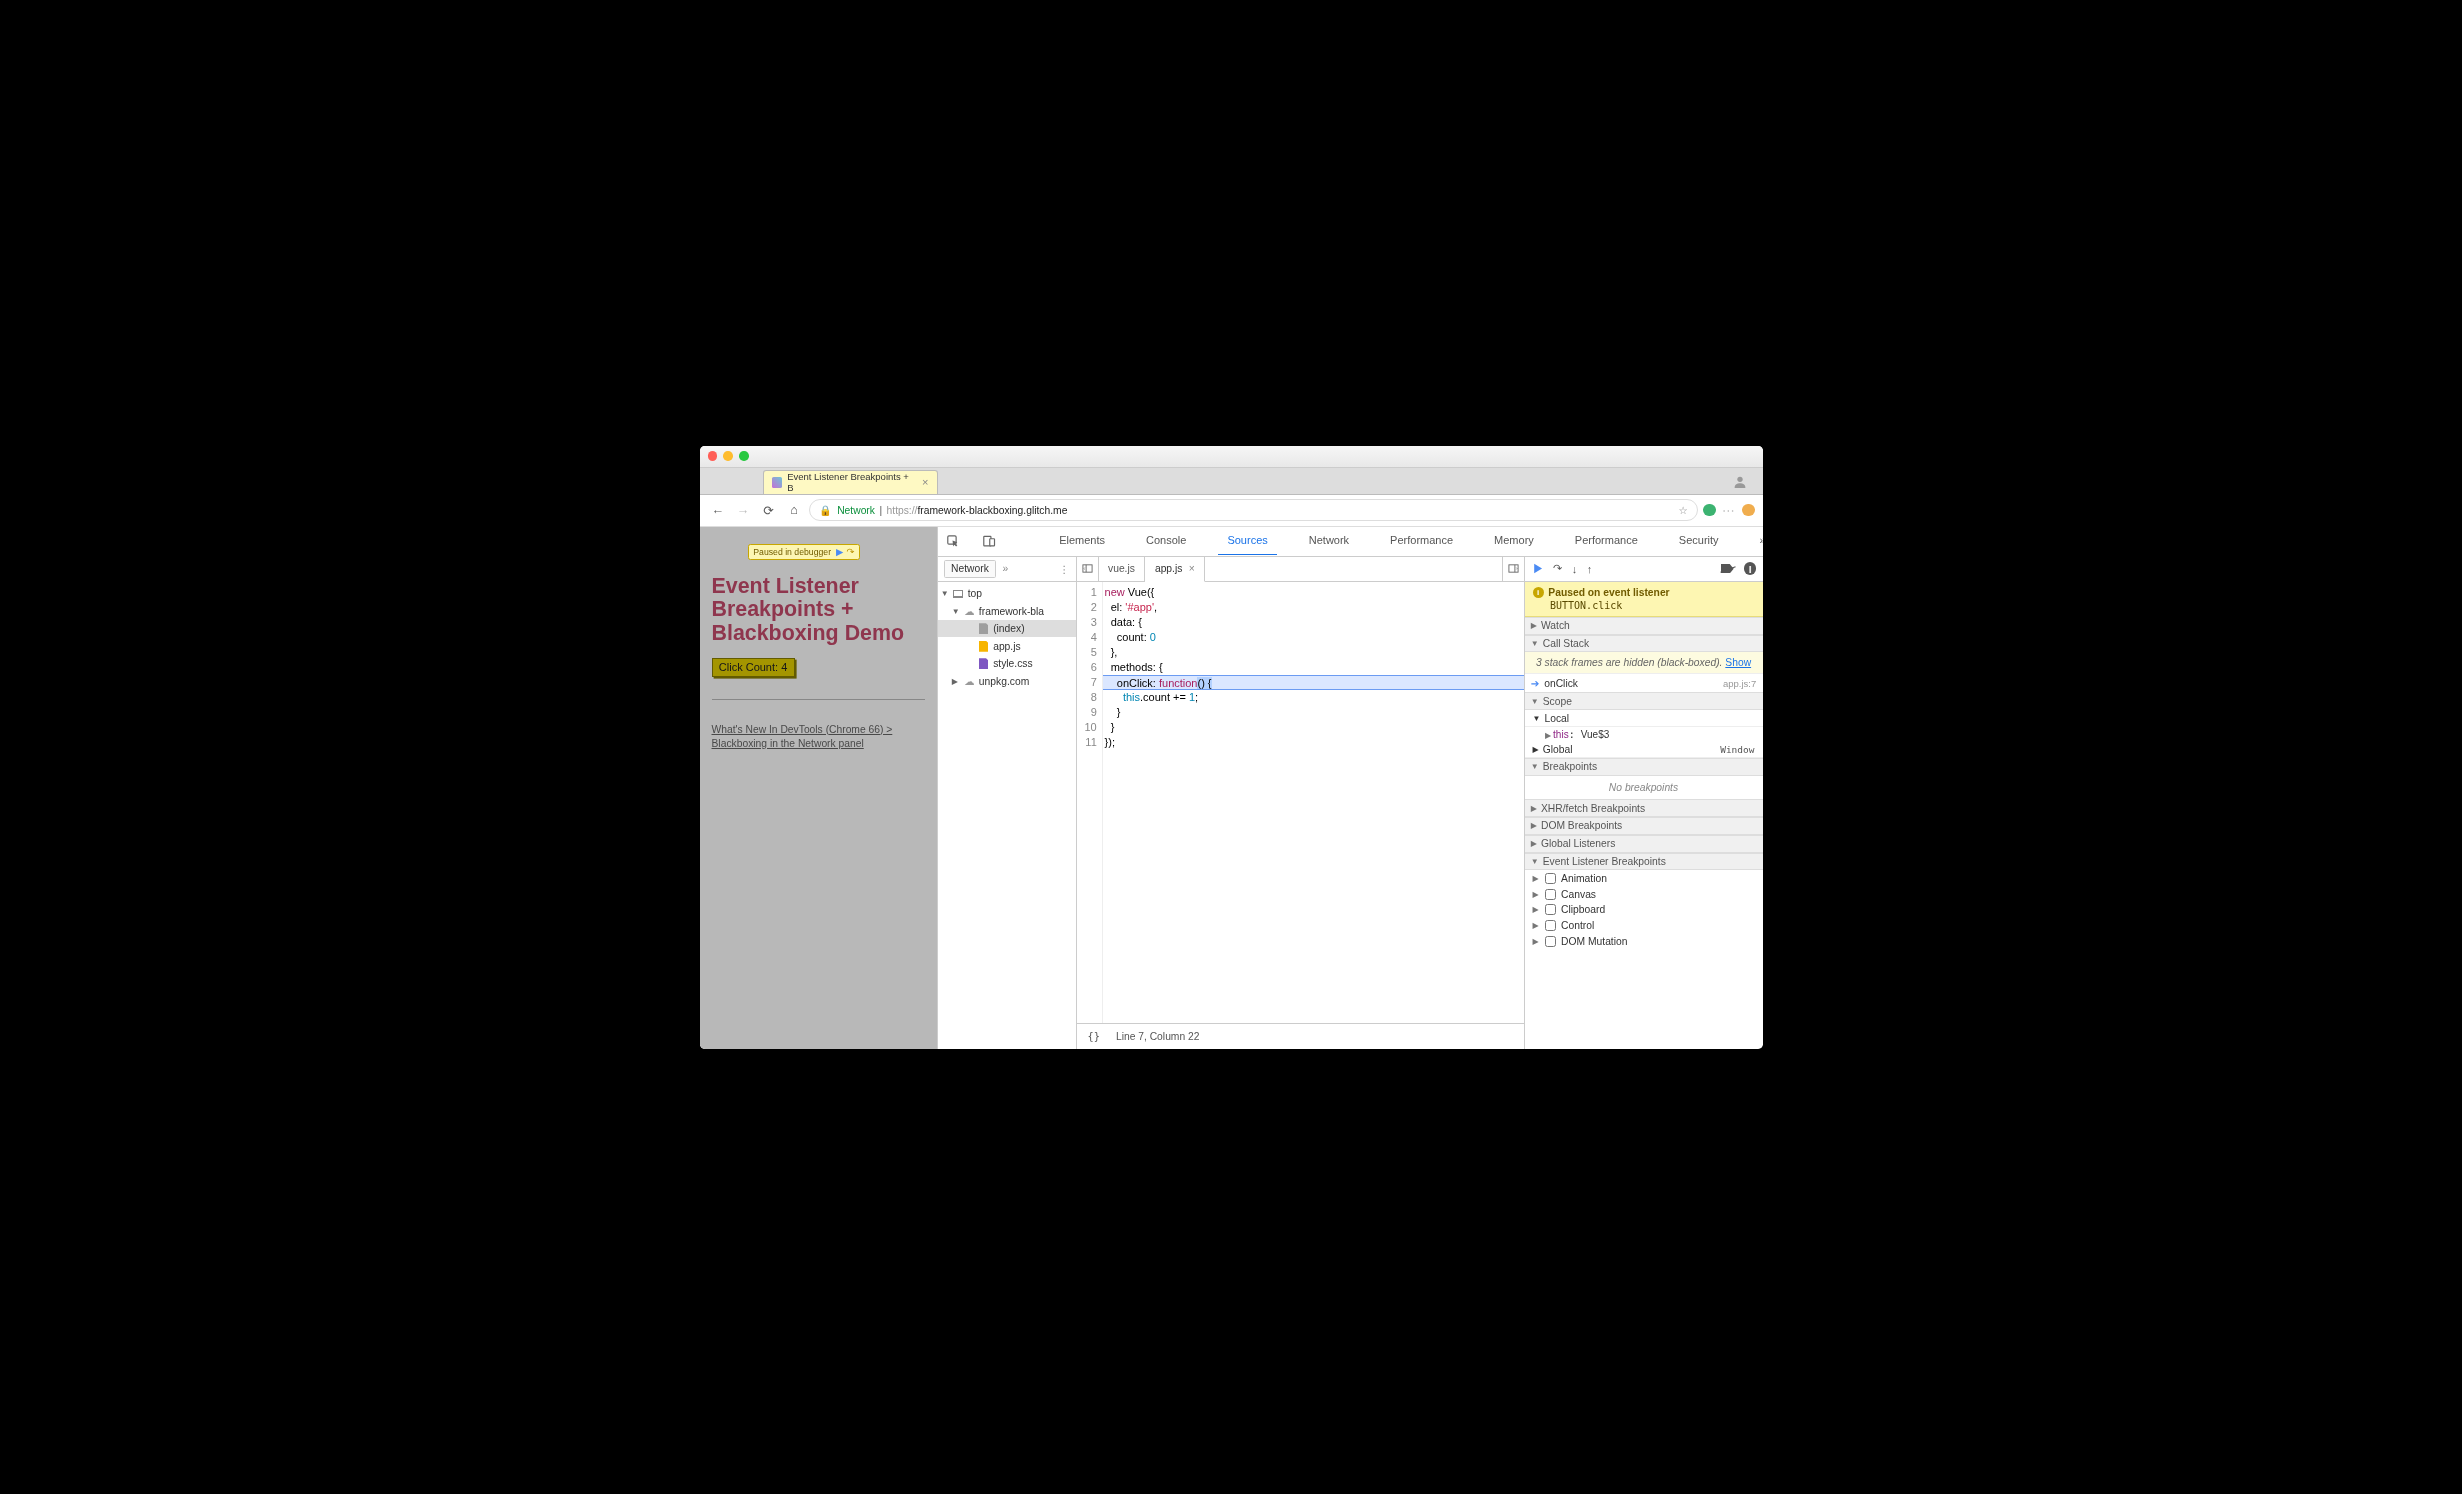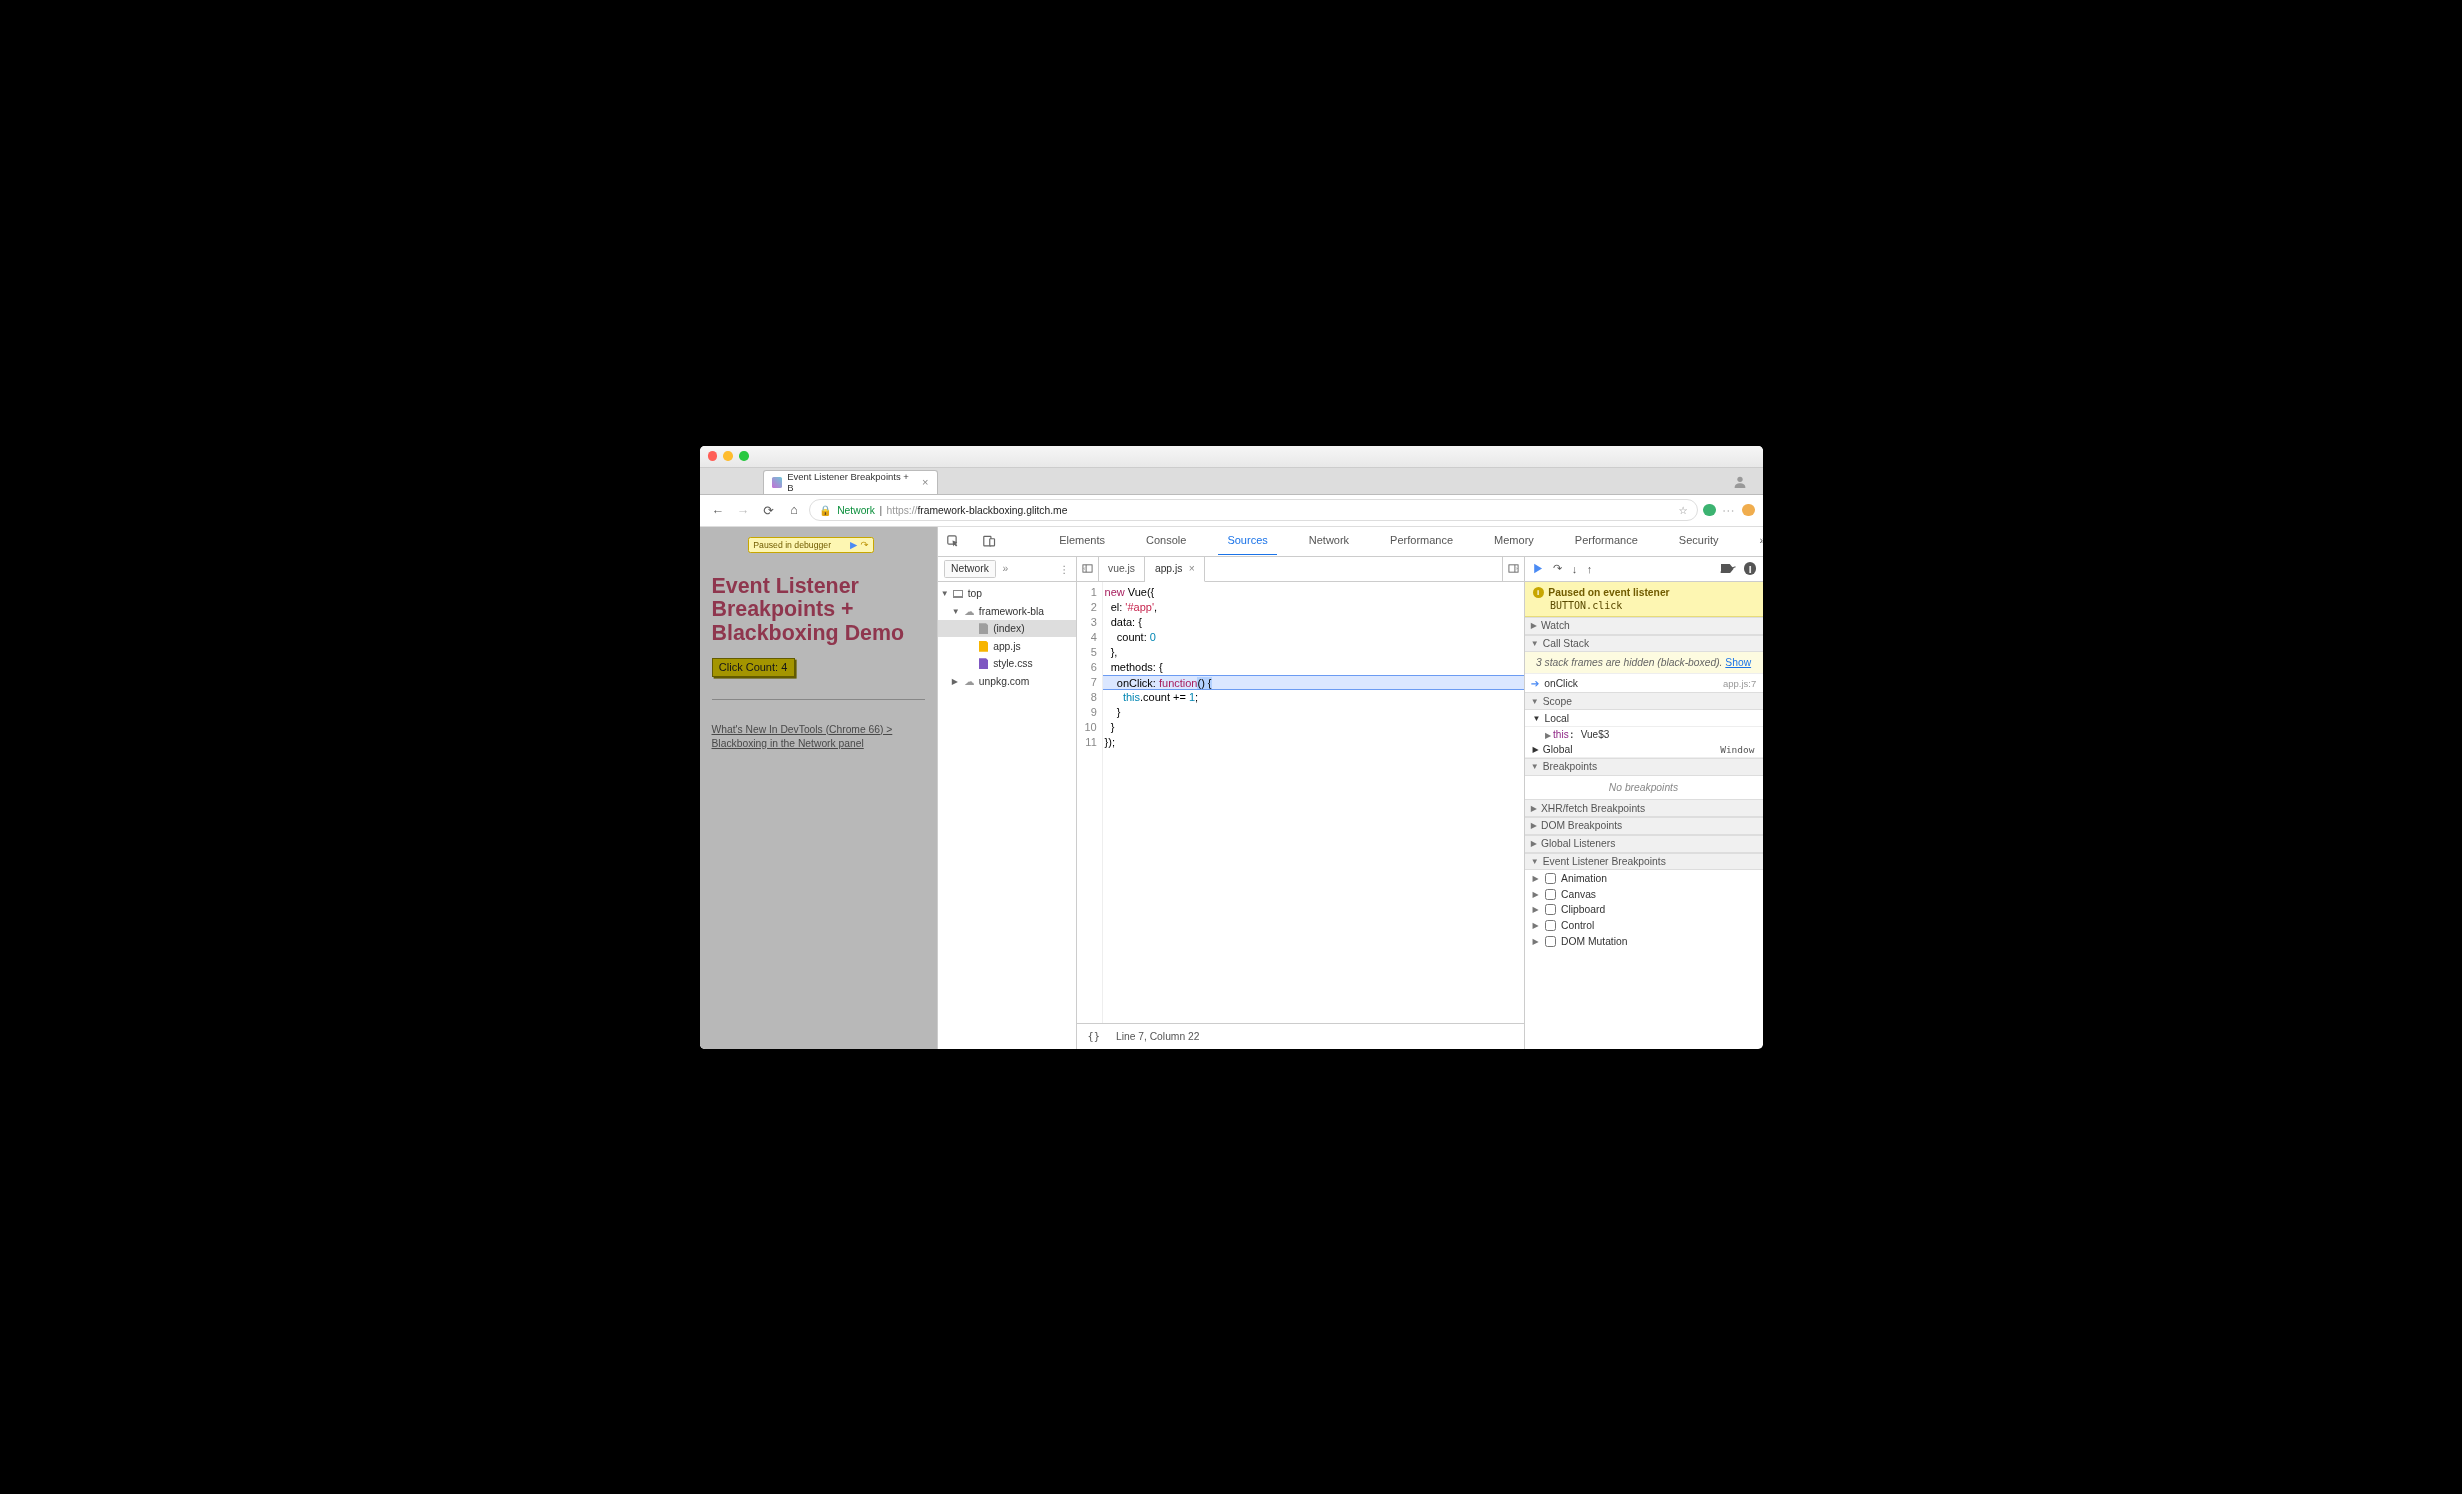--- a/index.html
+++ b/index.html
@@ -5,21 +5,21 @@
 *{box-sizing:border-box;margin:0;padding:0;font-family:-apple-system,BlinkMacSystemFont,"Segoe UI",Helvetica,Arial,sans-serif}
 body{background:#000;height:100vh;display:flex;align-items:center;justify-content:center}
 .window{width:1063px;height:603px;background:#fff;border-radius:4.8px;overflow:hidden;display:flex;flex-direction:column;box-shadow:0 8px 32px rgba(0,0,0,.5)}
 
 .titlebar{height:22px;background:linear-gradient(#f6f6f6,#e8e8e8);display:flex;align-items:center;padding-left:8px;border-bottom:0.8px solid #ccc}
 .dot{width:9.5px;height:9.5px;border-radius:50%;margin-right:6.3px}
 .dot.red{background:#ff5f57}.dot.yellow{background:#febc2e}.dot.green{background:#28c840}
 
 .tabstrip{height:27px;background:#ddd;display:flex;align-items:flex-end;padding-left:63px;border-bottom:0.8px solid #bbb;position:relative}
 .tabstrip .user-icon{position:absolute;right:14.3px;top:6.3px;color:#999}
-.btab{background:#ffffff;height:24px;border-radius:3.2px 3.2px 0 0;display:flex;align-items:center;padding:0 8px;font-size:9.5px;color:#333;border:0.8px solid #bbb;border-bottom:none;max-width:175px}
+.btab{background:#fef9c3;height:24px;border-radius:3.2px 3.2px 0 0;display:flex;align-items:center;padding:0 8px;font-size:9.5px;color:#333;border:0.8px solid #bbb;border-bottom:none;max-width:175px}
 .btab img,.favicon{width:11px;height:11px;margin-right:4.8px;display:inline-block;background:linear-gradient(45deg,#c56fd5,#6fc5d5);border-radius:1.6px}
 .btab .close-x{margin-left:6.3px;color:#888;font-size:11px}
 
 .addrbar{height:32px;display:flex;align-items:center;padding:0 8px;border-bottom:0.8px solid #ddd;gap:4.8px}
 .nav-btn{width:20.6px;height:20.6px;display:flex;align-items:center;justify-content:center;color:#555;font-size:12.7px;border-radius:3.2px}
 .nav-btn.disabled{color:#bbb}
 .addr{flex:1;display:flex;align-items:center;border:0.8px solid #ddd;border-radius:24px;height:22px;padding:0 9.5px;font-size:10.3px;color:#222}
 .lock{color:#0a8f3b;font-size:10.3px;margin-right:4.8px}
 .secure{color:#0a8f3b}
 .url-sep{color:#555;margin:0 1.6px}
@@ -29,21 +29,21 @@
 .star{color:#888}
 .addr-right{display:flex;gap:6.3px;align-items:center}
 .circle-ind{width:12.7px;height:12.7px;border-radius:50%;display:inline-block}
 .green-ind{background:#3cb371}
 .yellow-ind{background:#f0ad4e}
 .dots3{color:#bbb;letter-spacing:0.8px}
 
 .main{flex:1;display:flex;min-height:0}
 .page{width:238px;background:#fff;position:relative;padding:48px 12px 12px;border-right:0.8px solid #ccc}
 .page-overlay{position:absolute;inset:0;background:rgba(0,0,0,.28)}
-.paused-badge{position:absolute;top:10px;left:48px;background:#fdf6b2;border:0.8px solid #c7a600;border-radius:2.4px;padding:1.6px 4.8px;font-family:Menlo,monospace;font-size:8.7px;color:#715c00;display:flex;align-items:center;gap:19px}
+.paused-badge{position:absolute;top:17px;left:48px;background:#fdf6b2;border:0.8px solid #c7a600;border-radius:2.4px;padding:1.6px 4.8px;font-family:Menlo,monospace;font-size:8.7px;color:#715c00;display:flex;align-items:center;gap:5px}
 .paused-badge .pb-icons{font-size:9.5px;color:#4b8bf4;display:flex;gap:3.2px}
 .page h1{color:#c74c6c;font-size:21.4px;font-weight:700;line-height:1.1;margin-bottom:12.7px}
 .click-btn{background:#e3cf00;border:1.6px solid #8a7f00;padding:2.4px 6.3px;font-size:11px;color:#222;display:inline-block;box-shadow:1.6px 1.6px 0 #8a7f00}
 .page hr{margin:22px 0;border:none;border-top:0.8px solid #bbb}
 .page a{color:#666;font-size:10.3px;text-decoration:underline}
 
 .devtools{flex:1;display:flex;flex-direction:column;min-width:0}
 .dev-tabs{height:30px;border-bottom:0.8px solid #ccc;display:flex;align-items:center;padding:0 8px;gap:22px}
 .dev-tabs .icon{width:19px;height:19px;display:flex;align-items:center;justify-content:center;color:#555}
 .dev-tabs .sep{width:0.8px;height:17.5px;background:#ccc;margin:0 4.8px}

